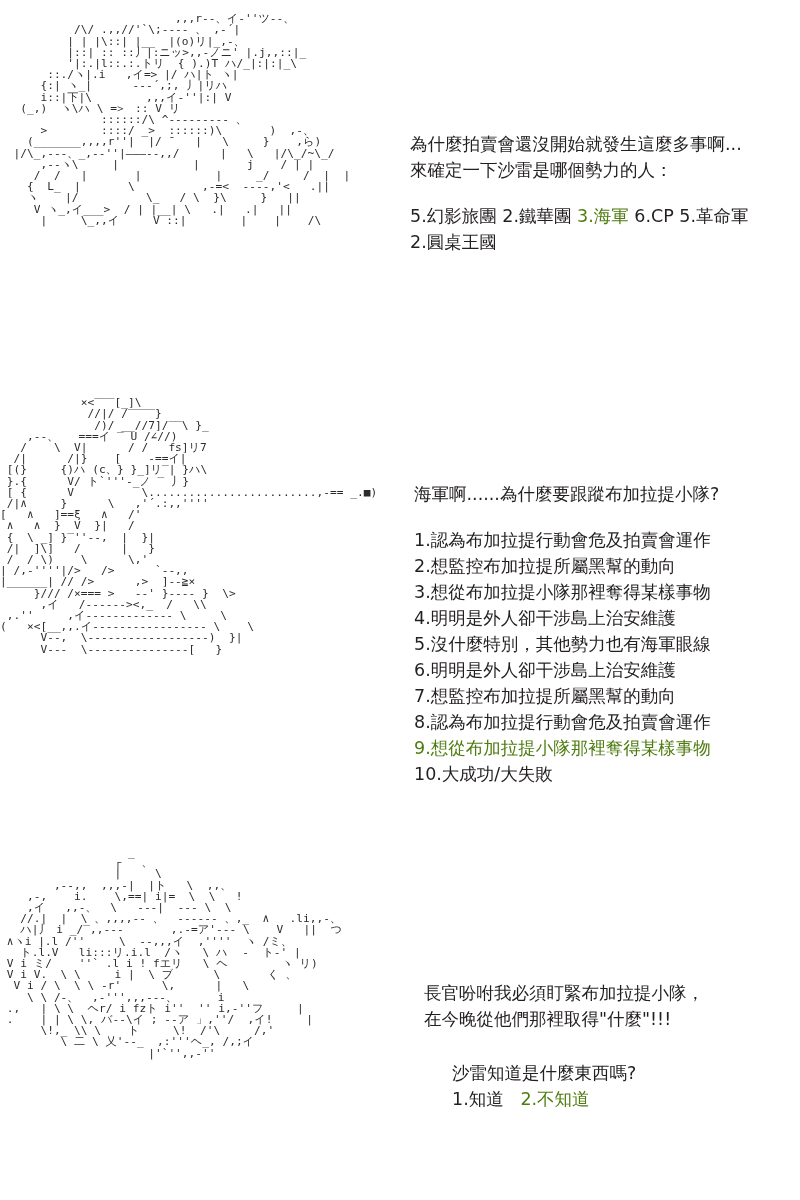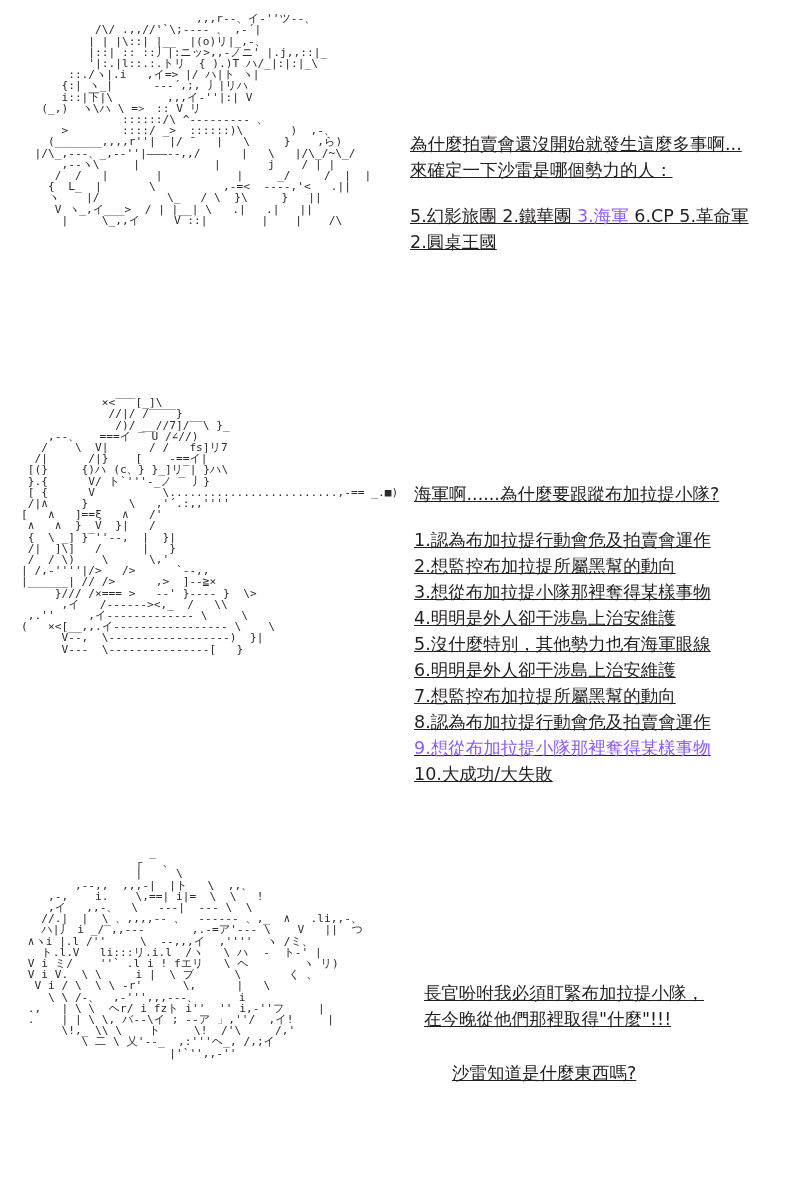--- a/index.html
+++ b/index.html
@@ -19,21 +19,20 @@
 
   
   .aa {
     position: absolute;
     font-family: "DejaVu Sans Mono", "Liberation Mono", monospace;
     white-space: pre;
     color: #2b2b2b;
     line-height: 1.02;
     letter-spacing: 0;
     user-select: text;
-    padding-left: 21px;
   }
   #aa-panel-1 {
     left: 0px;
     top: 2px;
     font-size: 11.2px;
     line-height: 11.2px;
   }
   #aa-panel-2 {
     left: 0px;
     top: 386px;
@@ -54,23 +53,23 @@
     font-size: 17.5px;
     line-height: 26px;
     color: #231f20;
     white-space: pre-wrap;
   }
   #dlg-1 { left: 410px; top: 131px; width: 382px; }
   #dlg-2 { left: 414px; top: 453px; width: 384px; margin-top: 28px; }
   #dlg-3 { left: 424px; top: 980px; width: 370px; }
   #dlg-4 { left: 452px; top: 1060px; width: 340px; }
 
-  .line { display: block; text-decoration: underline; }
+  .line { display: block; }
   .spacer { display: block; height: 20px; }
-  .red { color: #8b5cf6; }
+  .red { color: #4d7c0f; }
   .opt { display: inline; }
 </style>
 </head>
 <body>
 
 <pre class="aa" id="aa-panel-1">                          ,,,r--、イ-''ツ--、
            /\/ .,,//'`\;-‐-- 、 ,‐´|
           | | |\::| |__  |(o)リ|_,-、
           |::| :: ::丿|:ニッ&gt;,,-ノニ' |.j,,::|_
           '|:.|l::.:.トリ  { ).)T ハ/_|:|:|_\
@@ -128,13 +127,13 @@
     \ \ /‐、  ,-''',,,---、      i
  .,   | \ \  ヘr/ i fzト i''  '' i,-''フ     |
  .    | | \ \, バ--\イ ; --ア 」,''/  ,イ!     |
       \!,_ \\ \    ト     \!  /'\     /,'
          \ 二 \ 乂'--_  ,:'''ヘ_, /,;イ
                       |'`'',,-''</pre>
 
 <div class="dialogue" id="dlg-1"><span class="line"><span class="opt">為什麼拍賣會還沒開始就發生這麼多事啊...</span></span><span class="line"><span class="opt">來確定一下沙雷是哪個勢力的人：</span></span><span class="spacer"></span><span class="line"><span class="opt">5.幻影旅團 2.鐵華團 </span><span class="opt red">3.海軍</span><span class="opt"> 6.CP 5.革命軍</span></span><span class="line"><span class="opt">2.圓桌王國</span></span></div>
 <div class="dialogue" id="dlg-2"><span class="line"><span class="opt">海軍啊......為什麼要跟蹤布加拉提小隊?</span></span><span class="spacer"></span><span class="line"><span class="opt">1.認為布加拉提行動會危及拍賣會運作</span></span><span class="line"><span class="opt">2.想監控布加拉提所屬黑幫的動向</span></span><span class="line"><span class="opt">3.想從布加拉提小隊那裡奪得某樣事物</span></span><span class="line"><span class="opt">4.明明是外人卻干涉島上治安維護</span></span><span class="line"><span class="opt">5.沒什麼特別，其他勢力也有海軍眼線</span></span><span class="line"><span class="opt">6.明明是外人卻干涉島上治安維護</span></span><span class="line"><span class="opt">7.想監控布加拉提所屬黑幫的動向</span></span><span class="line"><span class="opt">8.認為布加拉提行動會危及拍賣會運作</span></span><span class="line"><span class="opt red">9.想從布加拉提小隊那裡奪得某樣事物</span></span><span class="line"><span class="opt">10.大成功/大失敗</span></span></div>
 <div class="dialogue" id="dlg-3"><span class="line"><span class="opt">長官吩咐我必須盯緊布加拉提小隊，</span></span><span class="line"><span class="opt">在今晚從他們那裡取得"什麼"!!!</span></span></div>
-<div class="dialogue" id="dlg-4"><span class="line"><span class="opt">沙雷知道是什麼東西嗎?</span></span></div>
+<div class="dialogue" id="dlg-4"><span class="line"><span class="opt">沙雷知道是什麼東西嗎?</span></span><span class="line"><span class="opt">1.知道</span><span class="opt">   </span><span class="opt red">2.不知道</span></span></div>
 
 </body></html>

